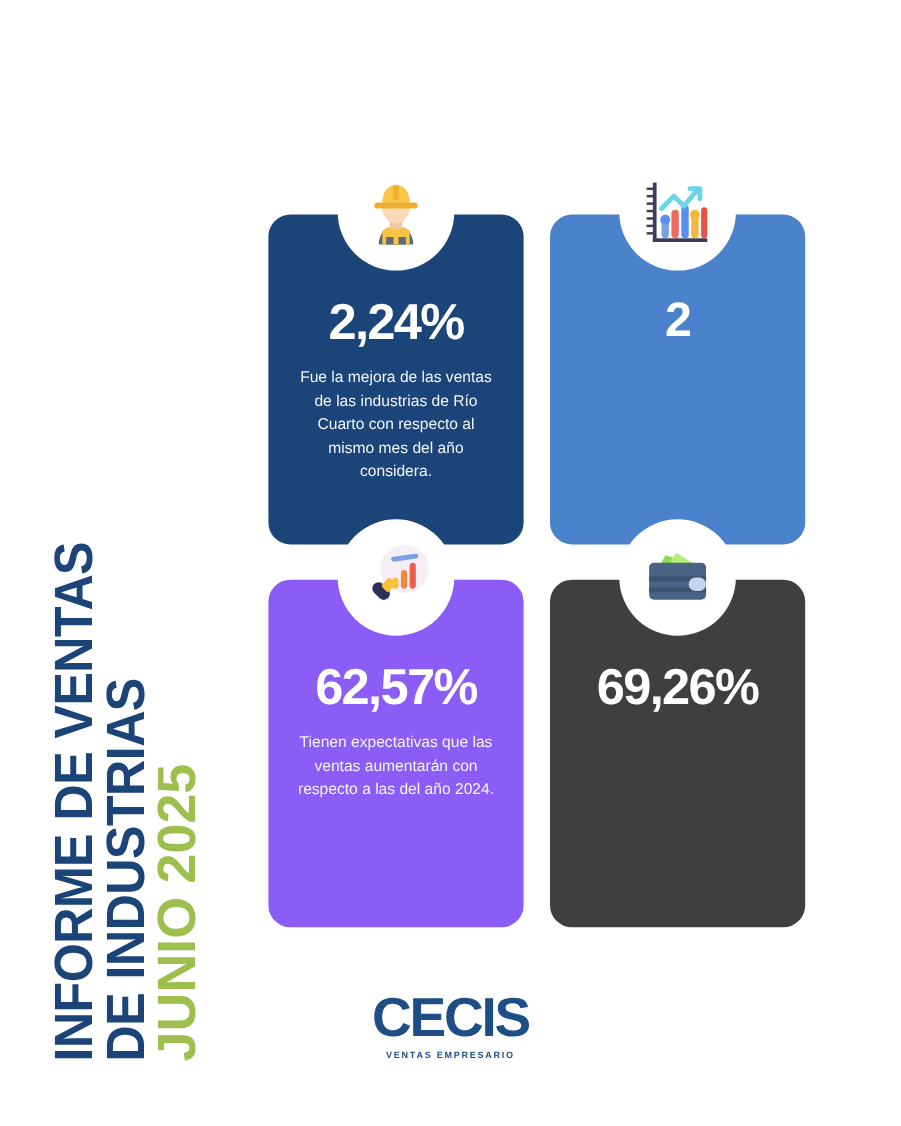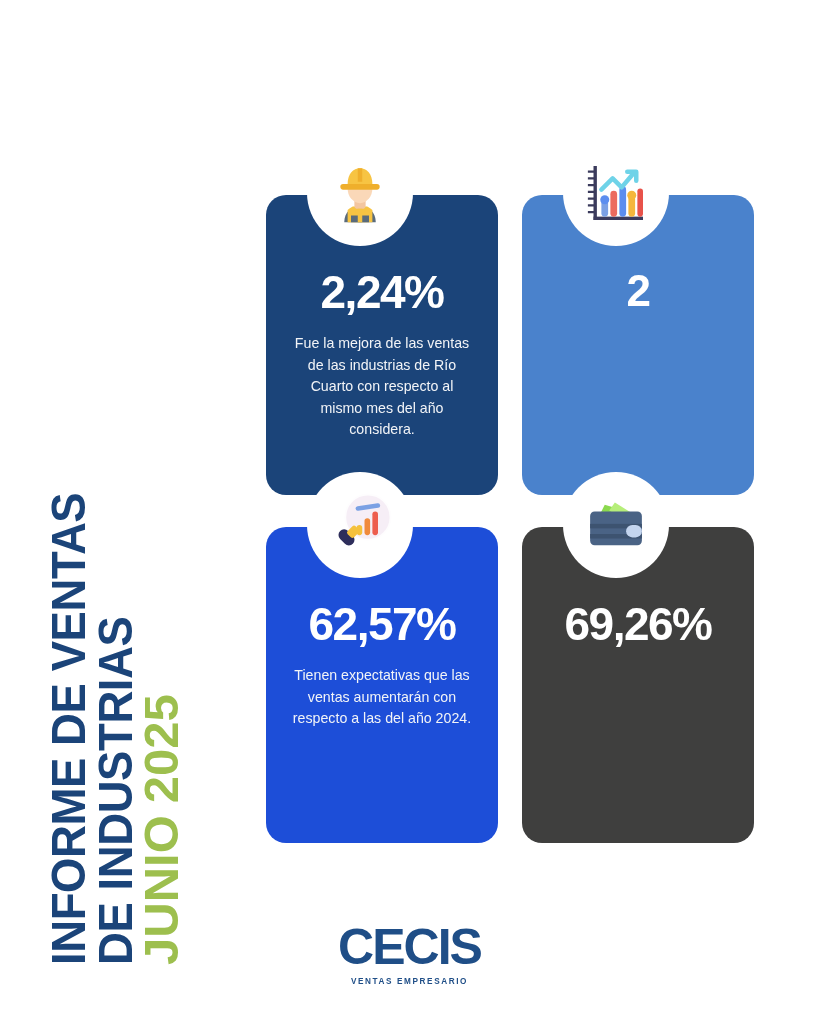--- a/index.html
+++ b/index.html
@@ -54,25 +54,24 @@
     left: 244px; top: 195px;
     width: 488px; height: 648px;
   }
   .card {
     position: absolute;
     width: 232px;
     border-radius: 20px;
     padding: 74px 22px 26px 22px;
     text-align: center;
     color: #ffffff;
-    margin-left: 22px;
   }
   .card-tl { left: 0px;   top: 0px;   height: 300px; background: #1B4479; }
   .card-tr { left: 256px; top: 0px;   height: 300px; background: #4A82CC; }
-  .card-bl { left: 0px;   top: 332px; height: 316px; background: #1d4ed8; }
+  .card-bl { left: 0px;   top: 332px; height: 316px; background: #8b5cf6; }
   .card-br { left: 256px; top: 332px; height: 316px; background: #3F3F3E; }
 
   .stat {
     font-size: 46px;
     font-weight: 700;
     letter-spacing: -1.5px;
     line-height: 1;
     margin-bottom: 18px;
     color: #ffffff;
   }
@@ -121,21 +120,20 @@
     flex-direction: column;
     align-items: center;
   }
   .logo-mark {
     font-size: 50px;
     font-weight: 700;
     color: #1F4E87;
     letter-spacing: -2px;
     line-height: 1;
     font-family: "Liberation Sans", sans-serif;
-    margin-top: 22px;
   }
   .logo-sub {
     margin-top: 5px;
     font-size: 8.2px;
     font-weight: 700;
     letter-spacing: 1.6px;
     color: #1F4E87;
   }
 </style>
 </head>

